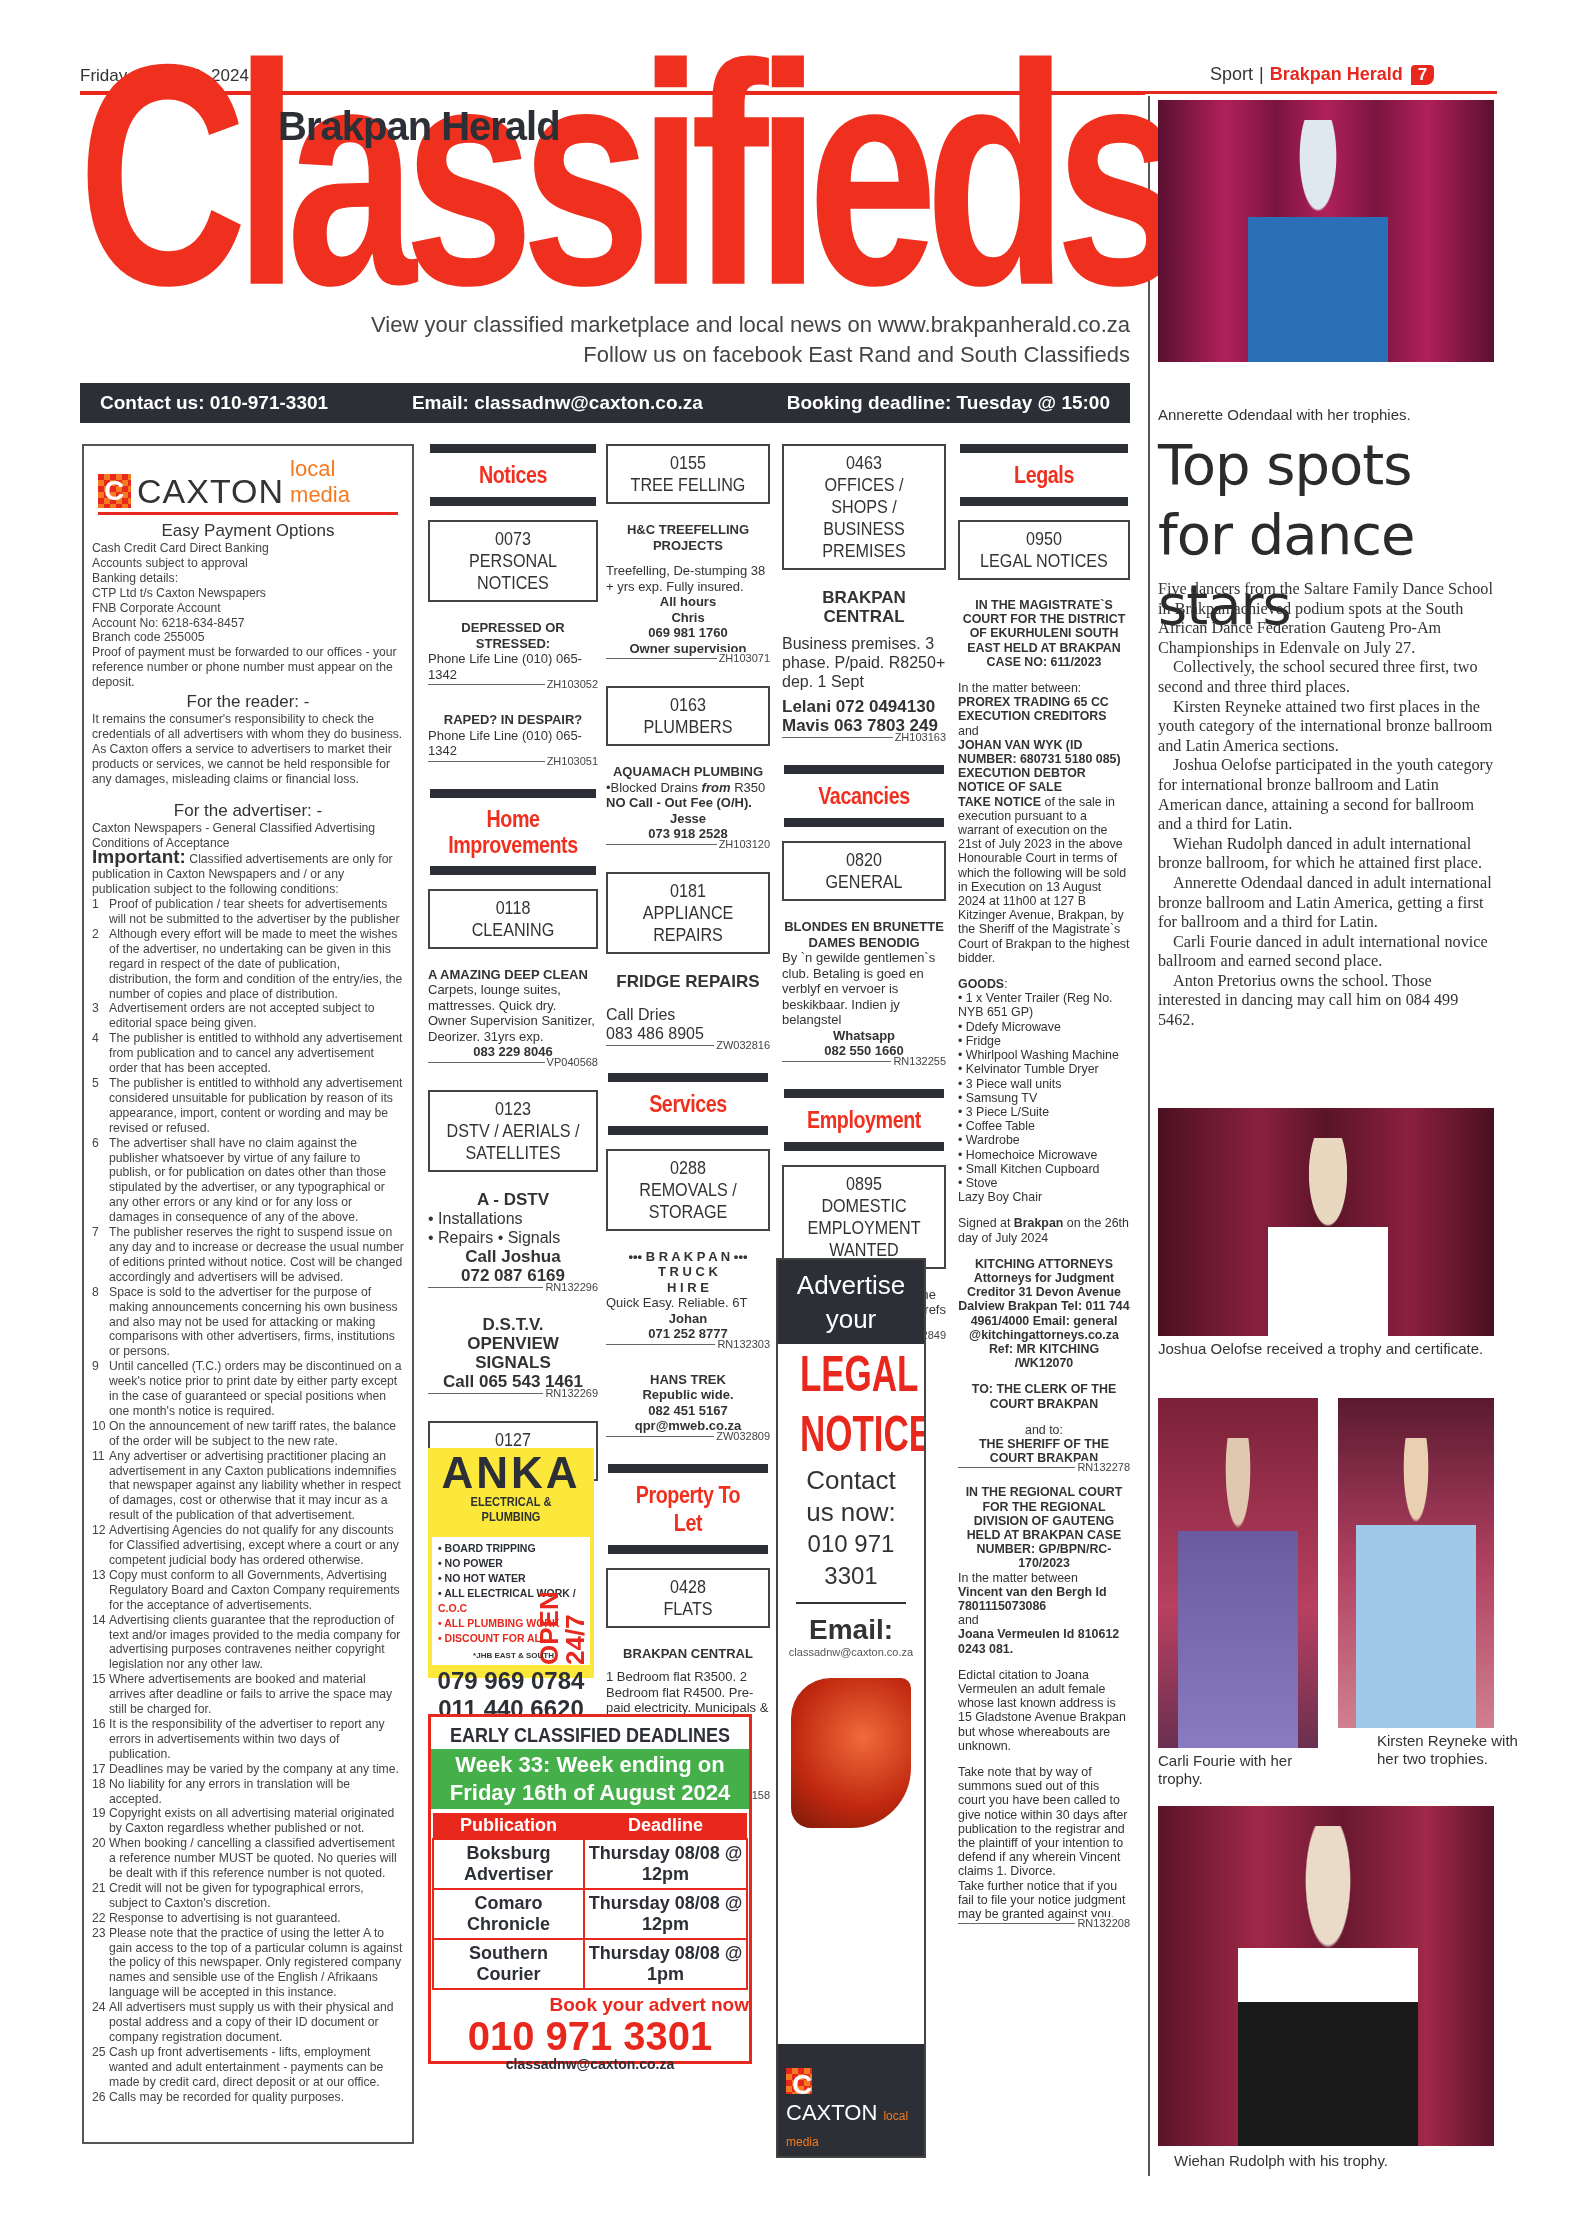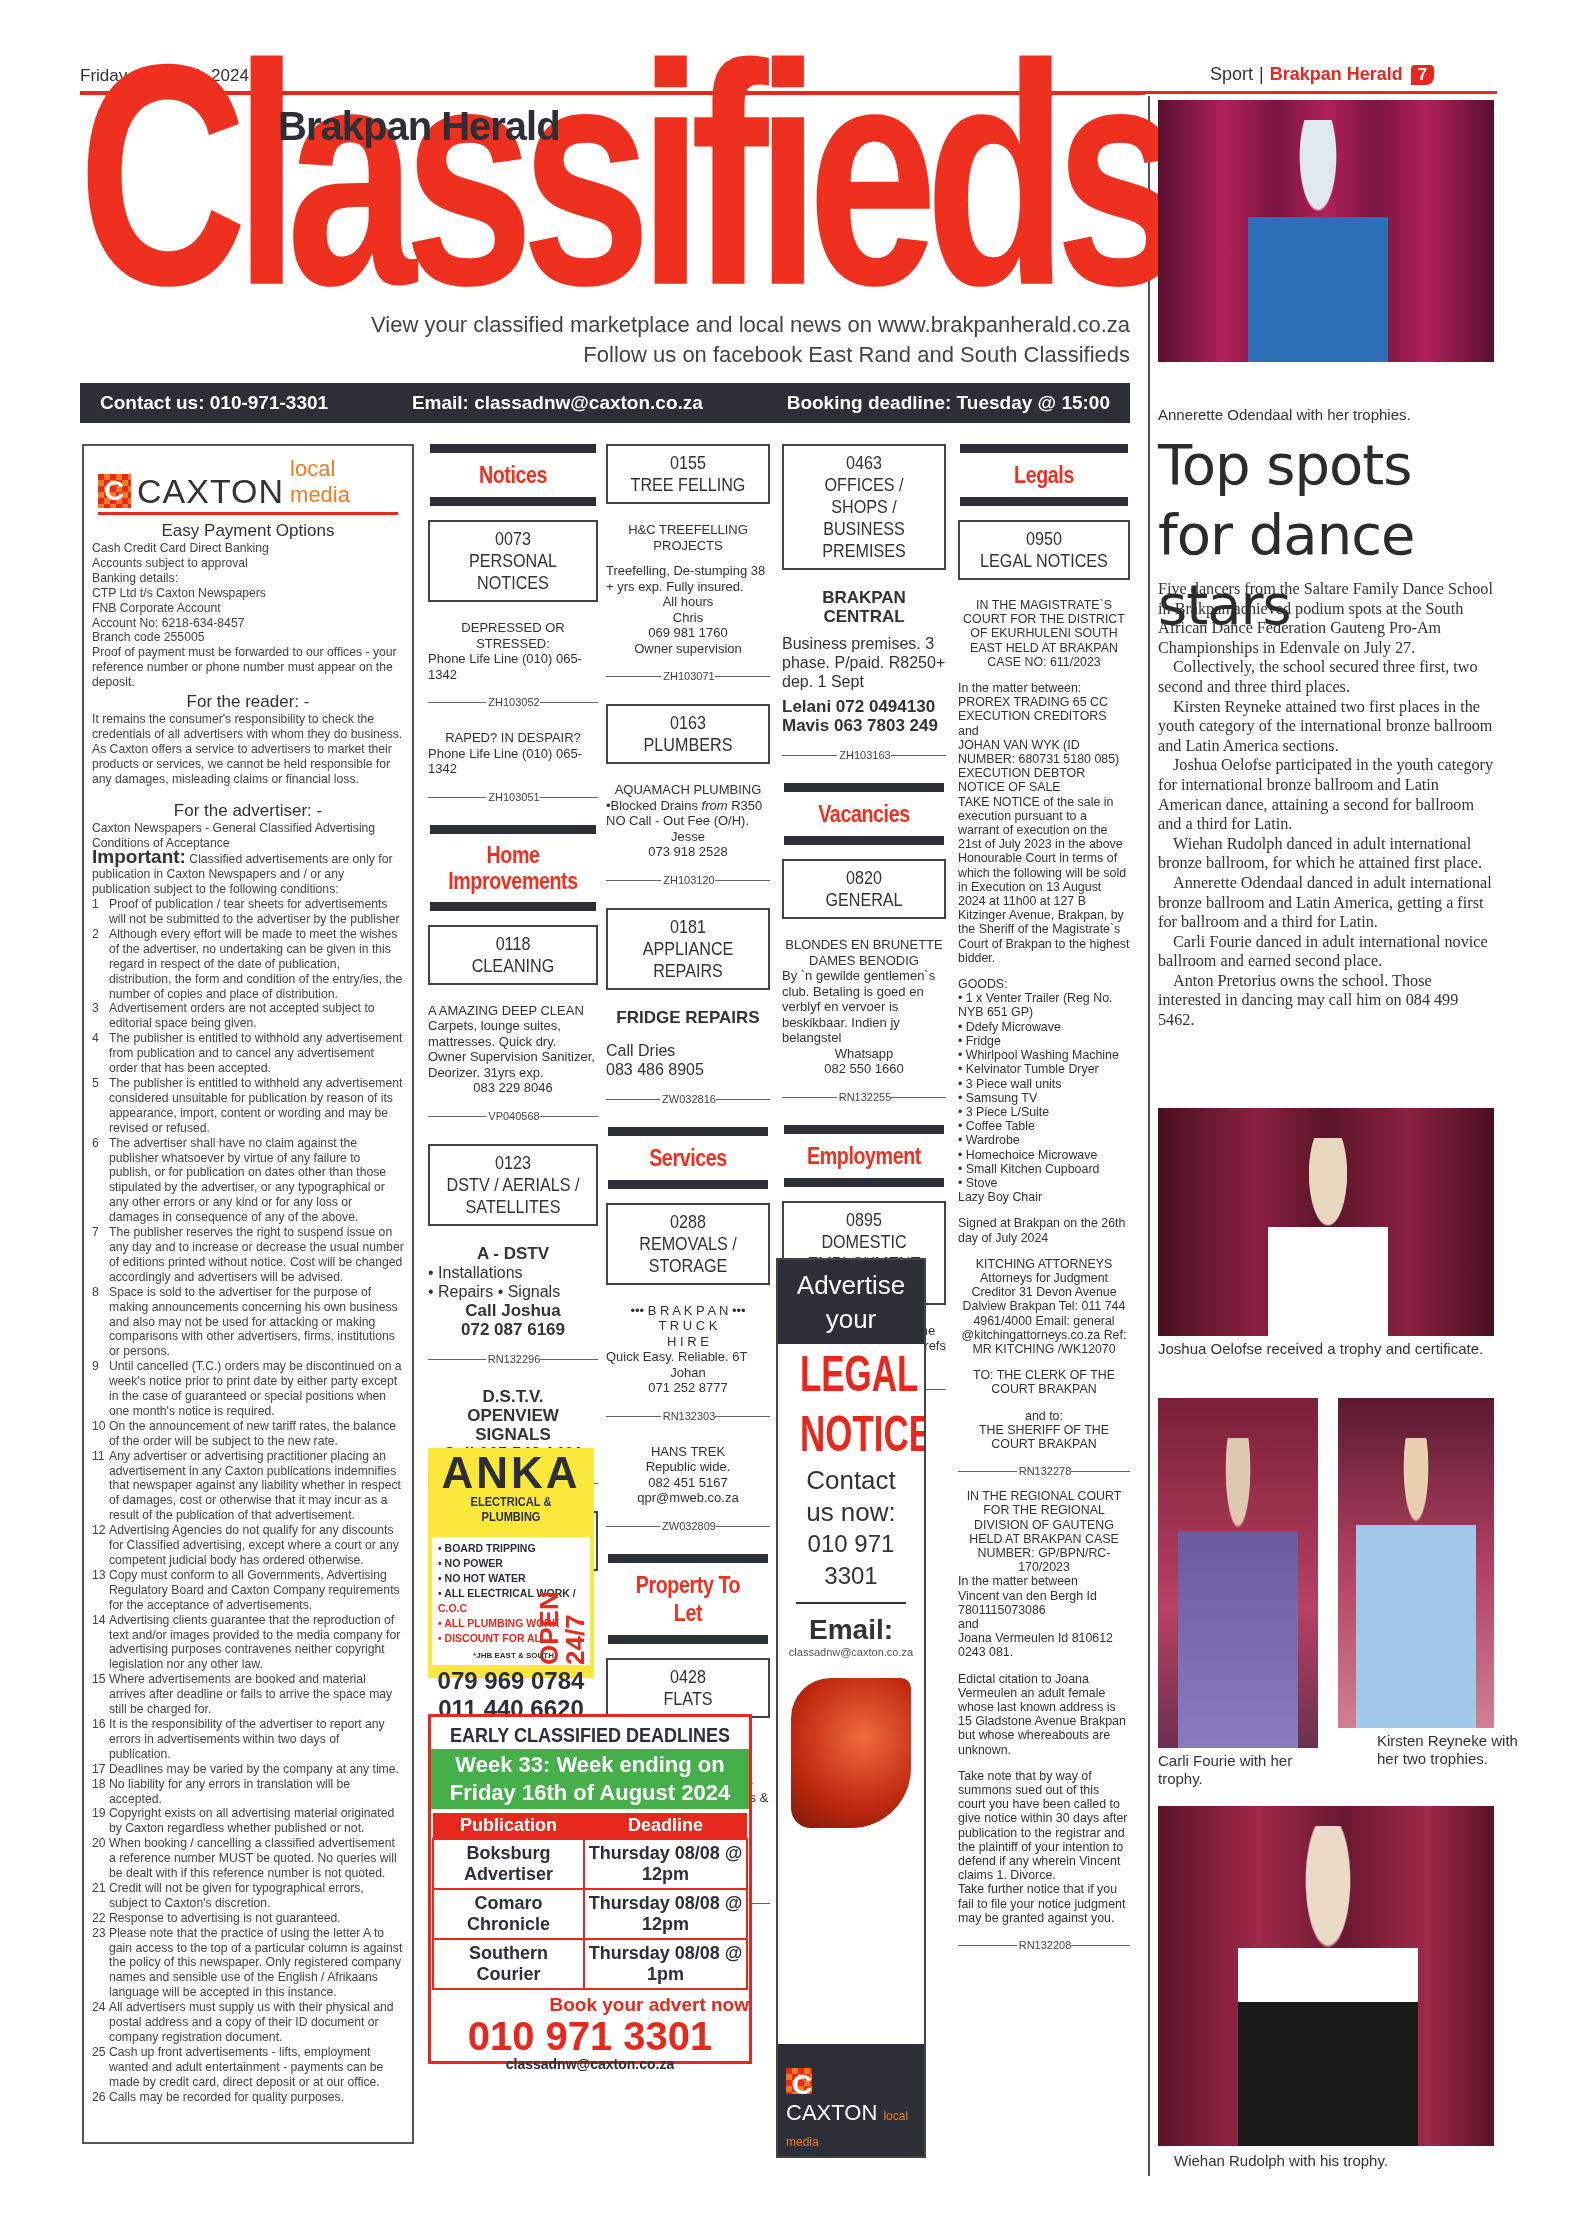--- a/index.html
+++ b/index.html
@@ -31,22 +31,22 @@
 ol.conds li{display:flex}
 ol.conds li .n{width:17px;flex:none}
 
 .col{width:170px}
 .bar{height:9px;background:#2c2f36;margin:0 2px}
 .catlabel{color:#f0301e;font-weight:bold;text-align:center;font-size:24px;line-height:28px;transform:scaleX(.82);letter-spacing:-.5px;margin:8px 0}
 .catbox{border:2px solid #444;text-align:center;font-size:19px;line-height:22px;padding:6px 2px;color:#333;margin:14px 0 18px;transform-origin:center;font-stretch:condensed}
 .catbox span{display:block;transform:scaleX(.85)}
 .ad{font-size:13px;line-height:15.5px;color:#333;margin-bottom:16px}
 .ad .c{text-align:center}
-.ad b{font-weight:normal}
-.ref{border-top:1px solid #666;text-align:center;font-size:11px;line-height:11px;color:#444;position:relative;margin-top:20px;height:12px}
+.ad b{font-weight:bold}
+.ref{border-top:1px solid #666;text-align:right;font-size:11px;line-height:11px;color:#444;position:relative;margin-top:2px;height:12px}
 .ref span{background:#fff;position:relative;top:-6px;padding-left:2px}
 .big{font-size:16px;line-height:19px}
 .bigb{font-size:17px;line-height:19px;font-weight:bold}
 
 .anka{left:428px;top:1448px;width:166px;height:230px;background:#fce83a;padding:4px}
 .anka .t{font-size:44px;line-height:42px;font-weight:bold;text-align:center;color:#2c2f36;letter-spacing:3px}
 .anka .s{font-size:13px;text-align:center;font-weight:bold;color:#2c2f36;transform:scaleX(.85)}
 .anka .inner{background:#fff;margin-top:13px;padding:4px 6px;font-size:10.5px;line-height:15px;color:#e8281d;font-weight:bold;position:relative;height:128px}
 .anka .inner .blk{color:#2c2f36}
 .anka .open{position:absolute;right:2px;top:4px;writing-mode:vertical-rl;transform:rotate(180deg);font-size:26px;font-weight:bold;color:#e8281d;line-height:26px}

